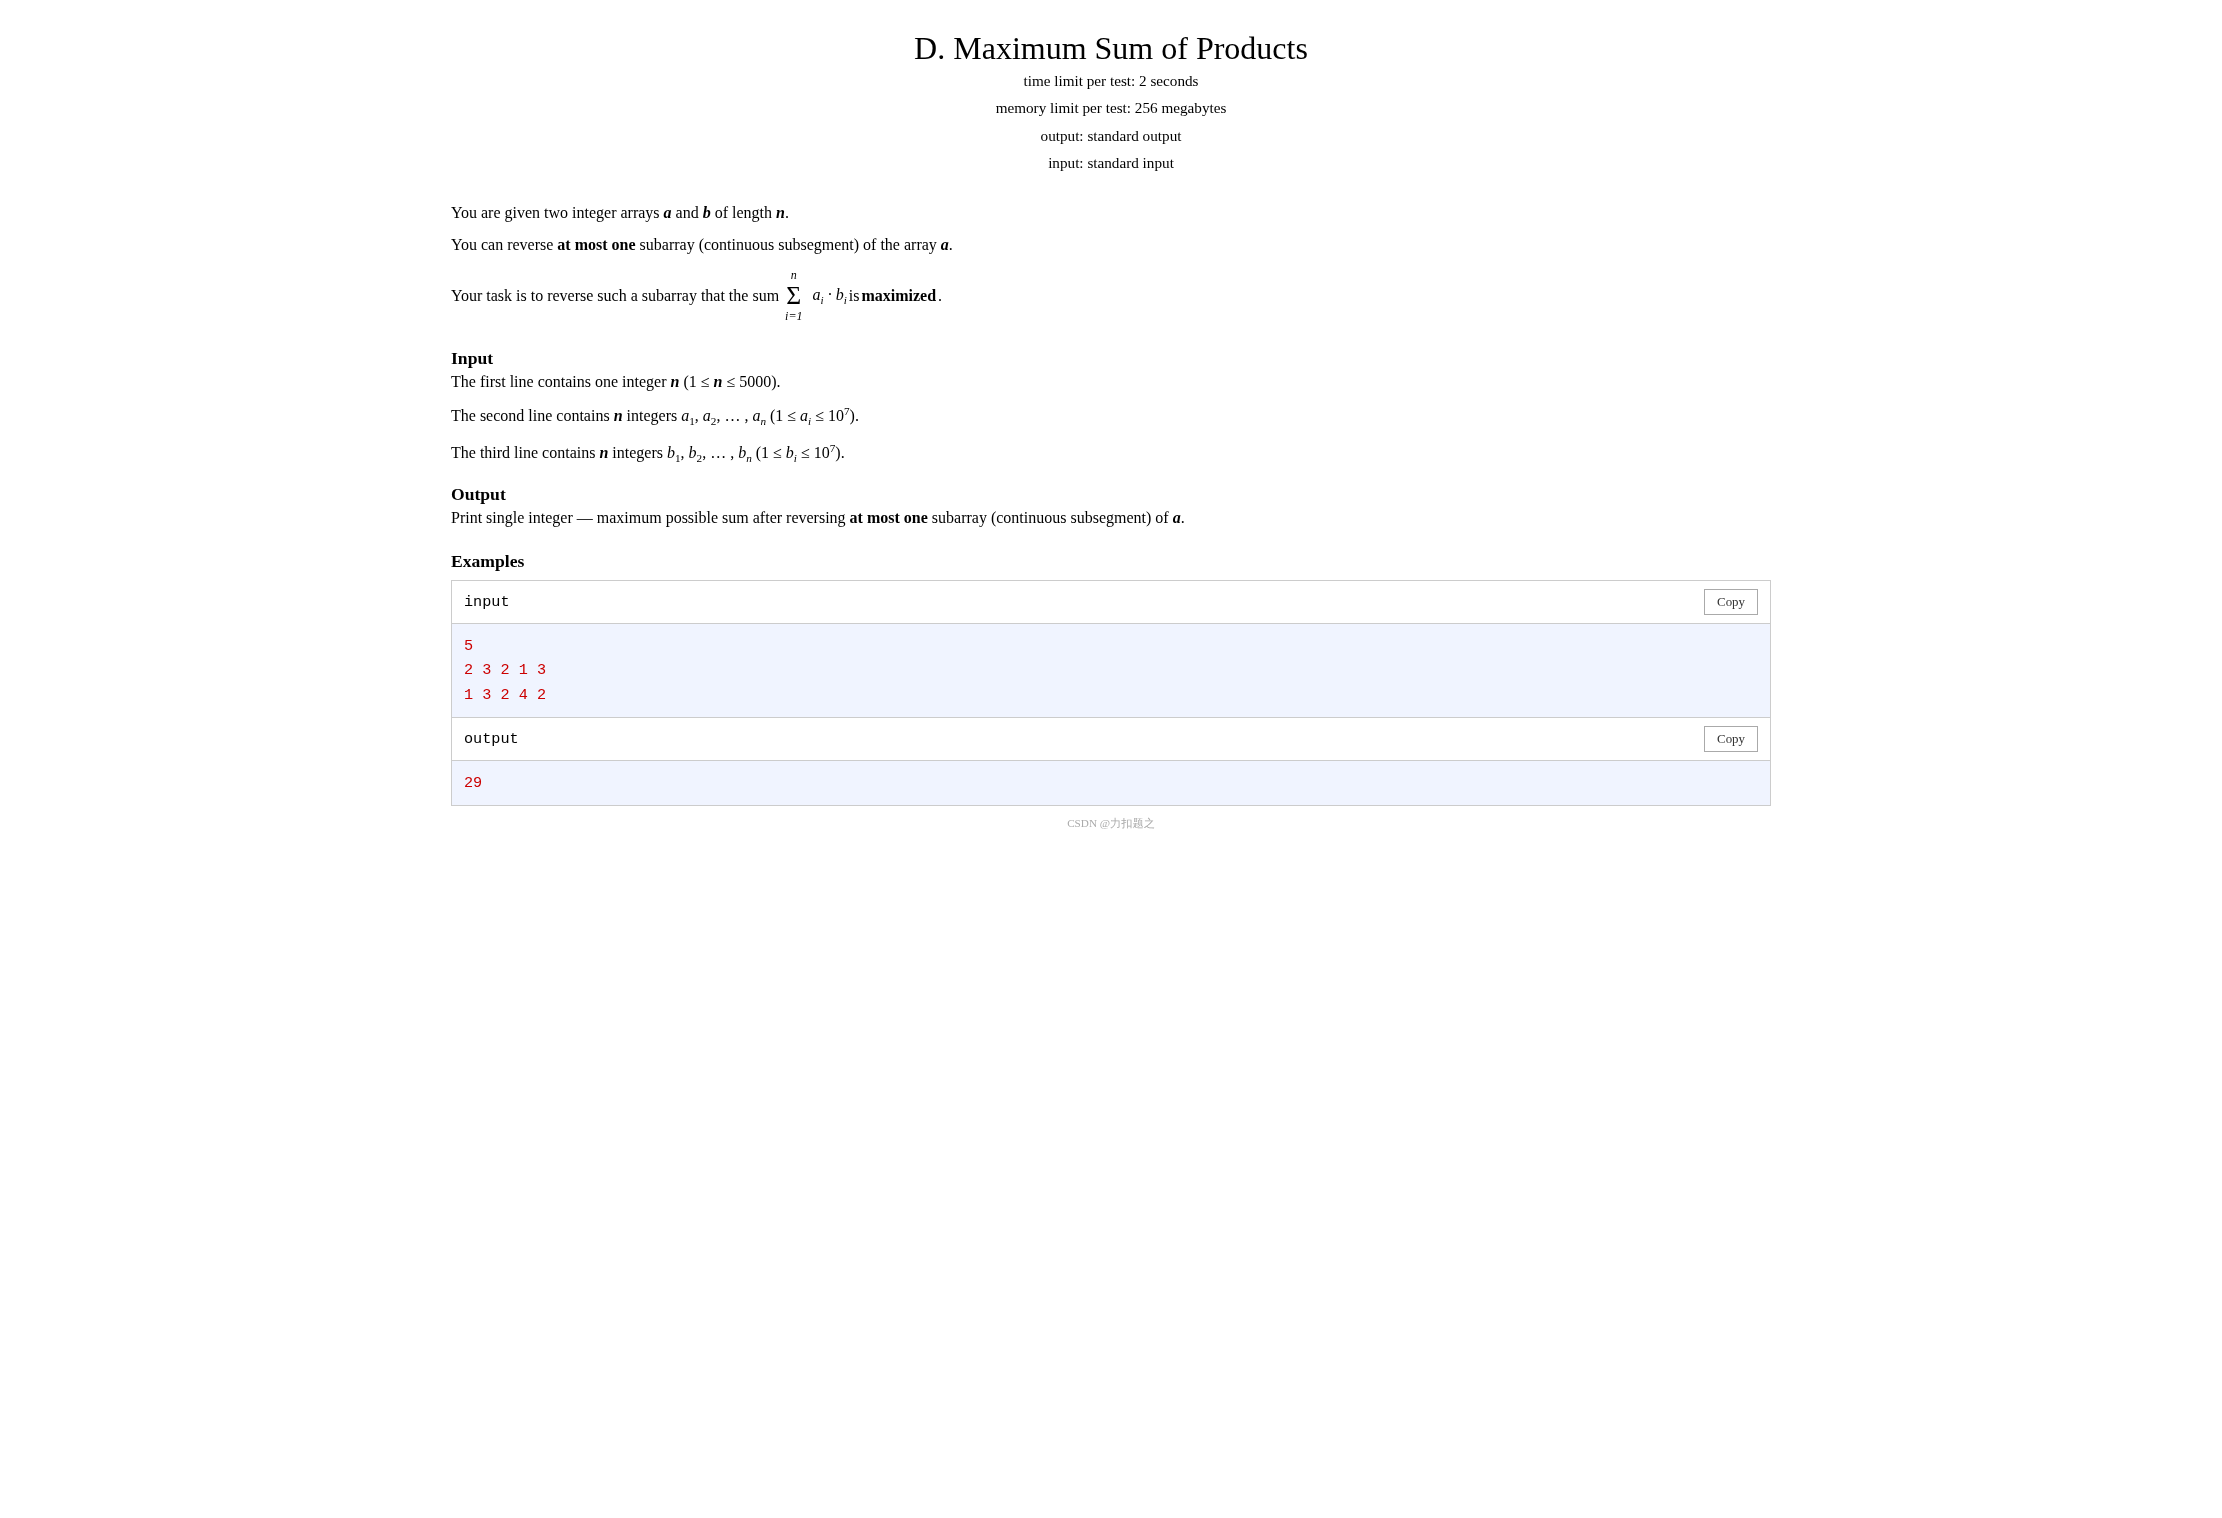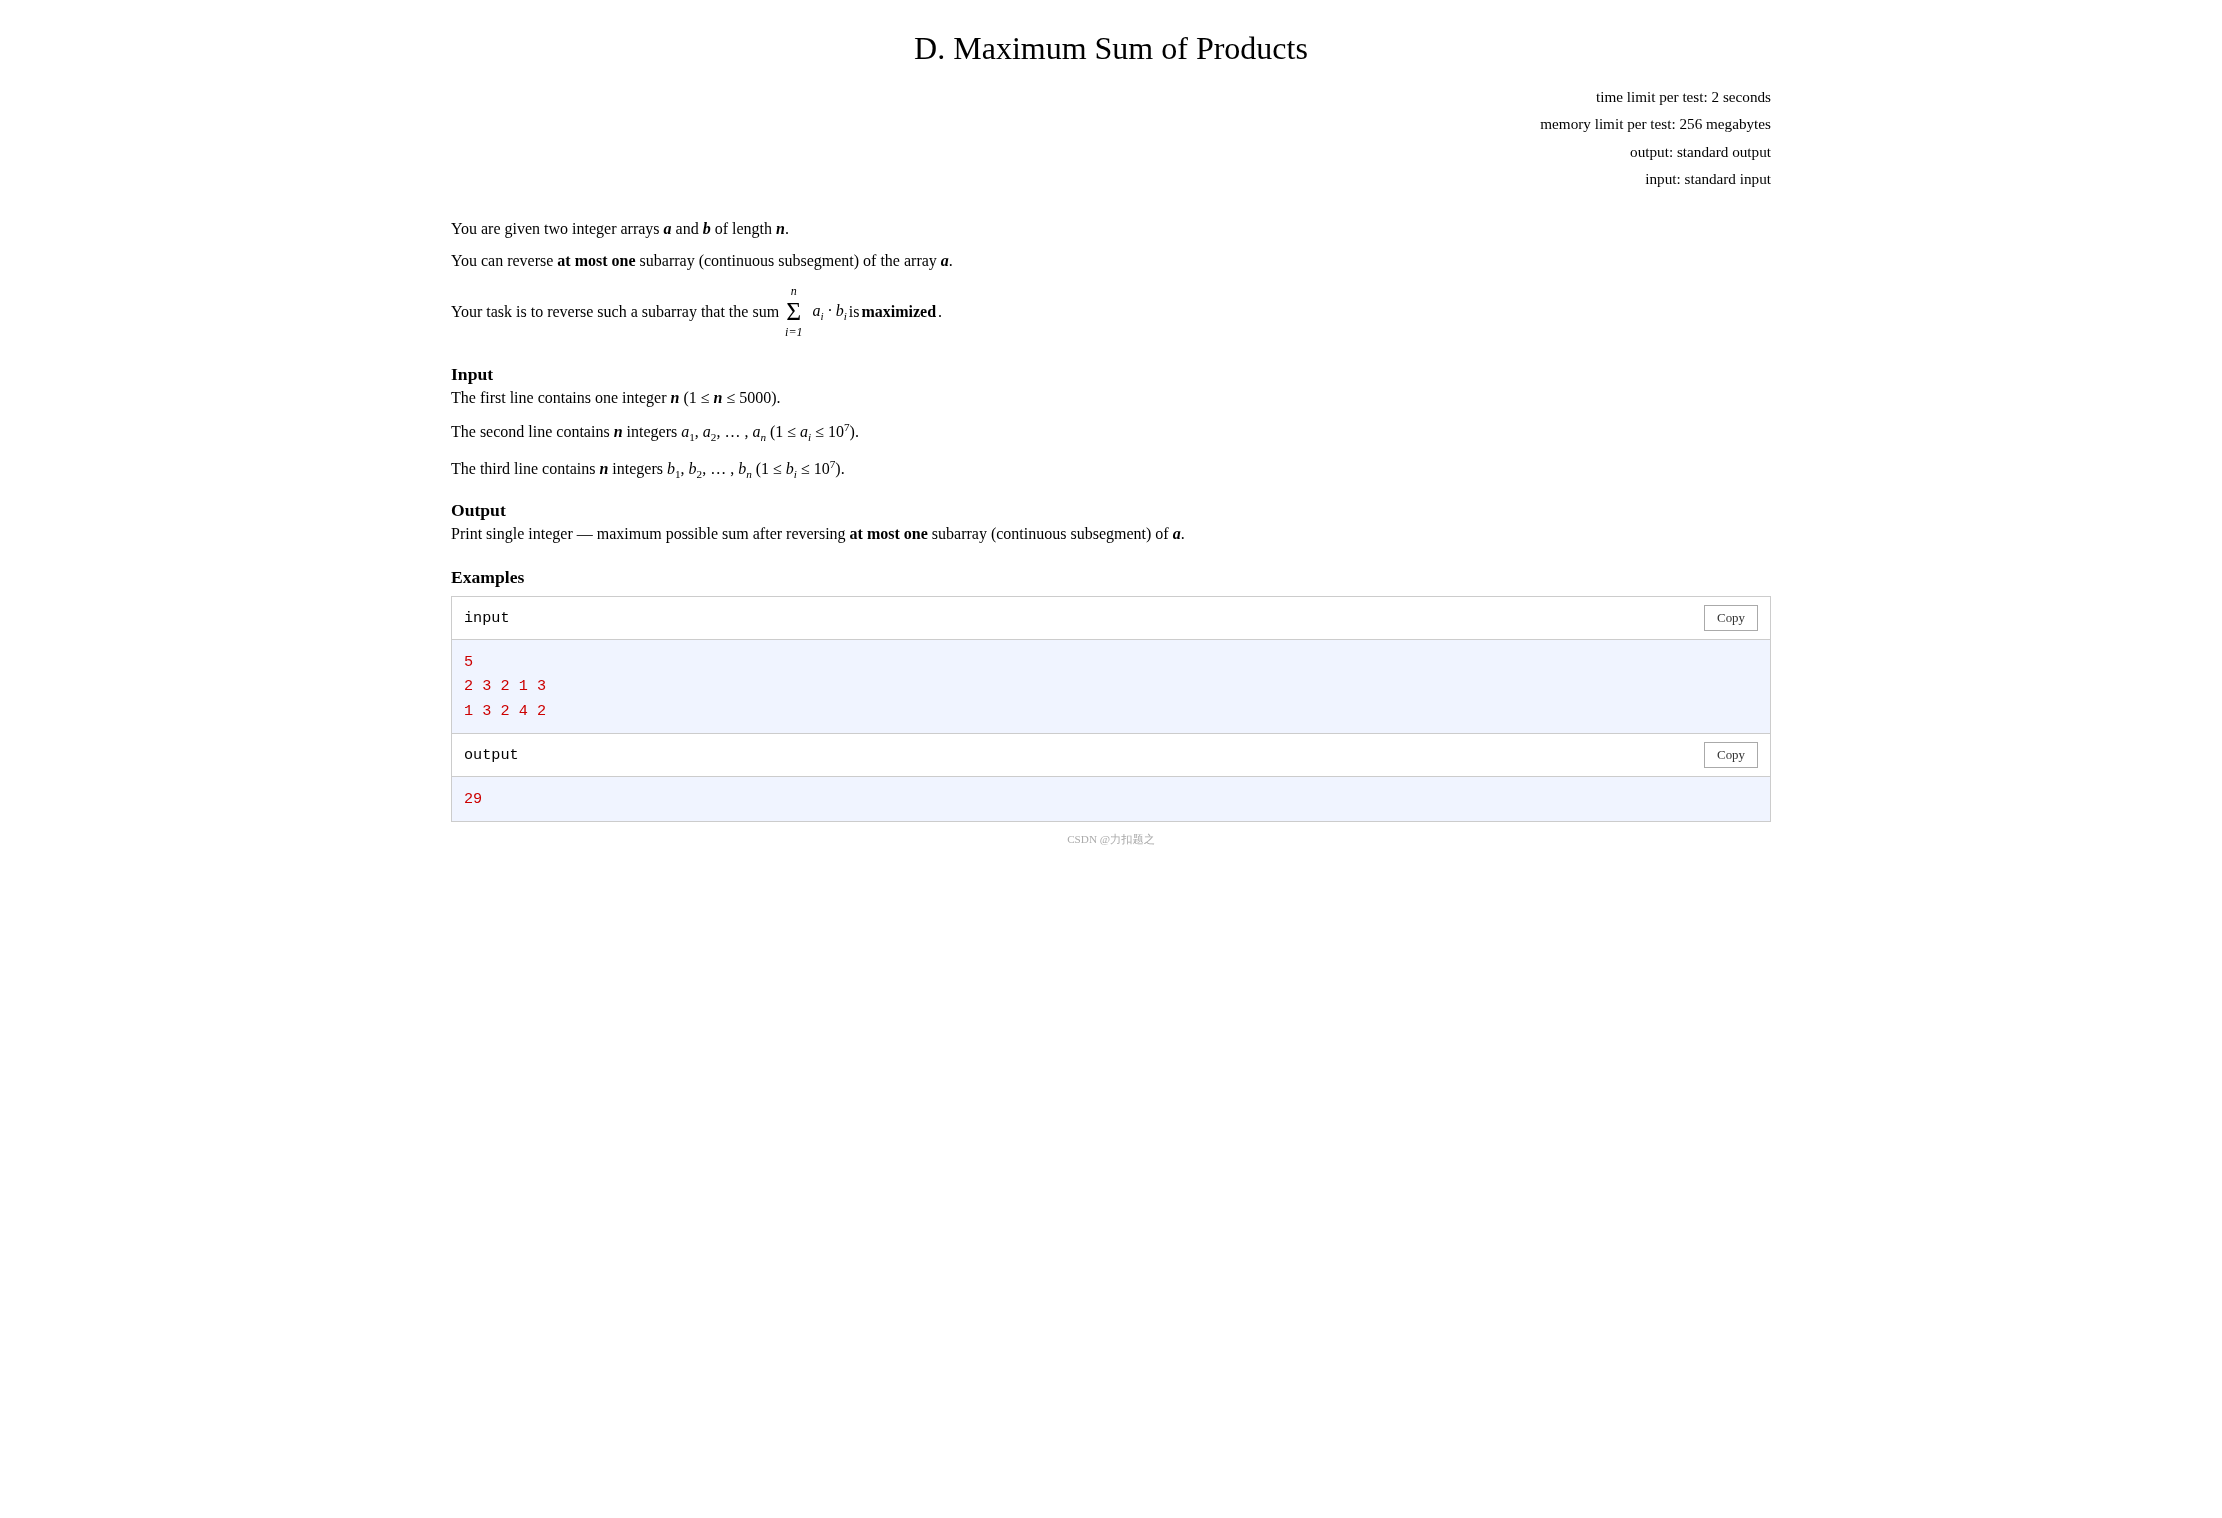--- a/index.html
+++ b/index.html
@@ -14,25 +14,24 @@
       color: #000;
       padding: 30px 40px;
       max-width: 1400px;
       margin: 0 auto;
     }
 
     .page-title {
       text-align: center;
       font-size: 2em;
       font-weight: normal;
-      margin-bottom: 16px;
     }
 
     .meta-info {
-      text-align: right;
+      text-align: center;
       font-size: 0.95em;
       line-height: 1.8;
       margin-bottom: 28px;
     }
 
     .sigma-block {
       display: inline-flex;
       flex-direction: column;
       align-items: center;
       margin: 0 4px;

